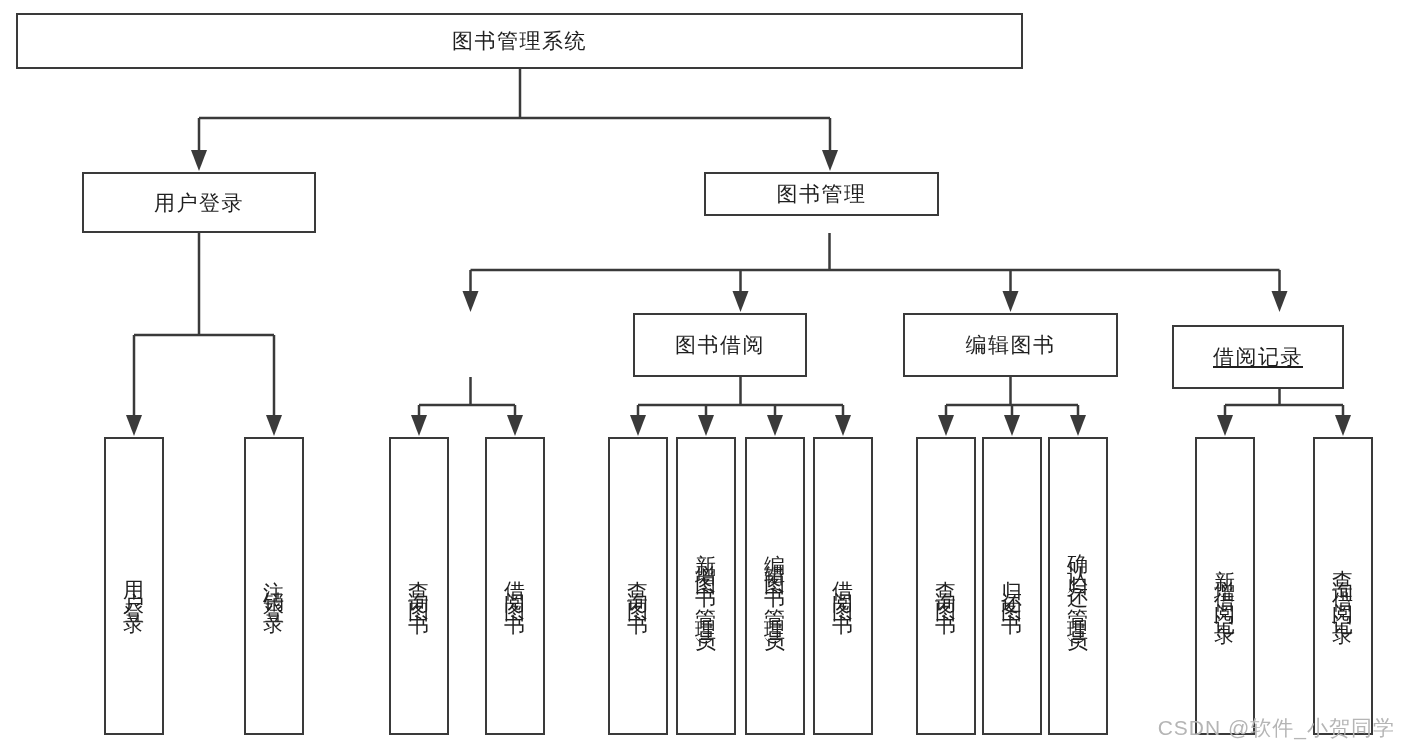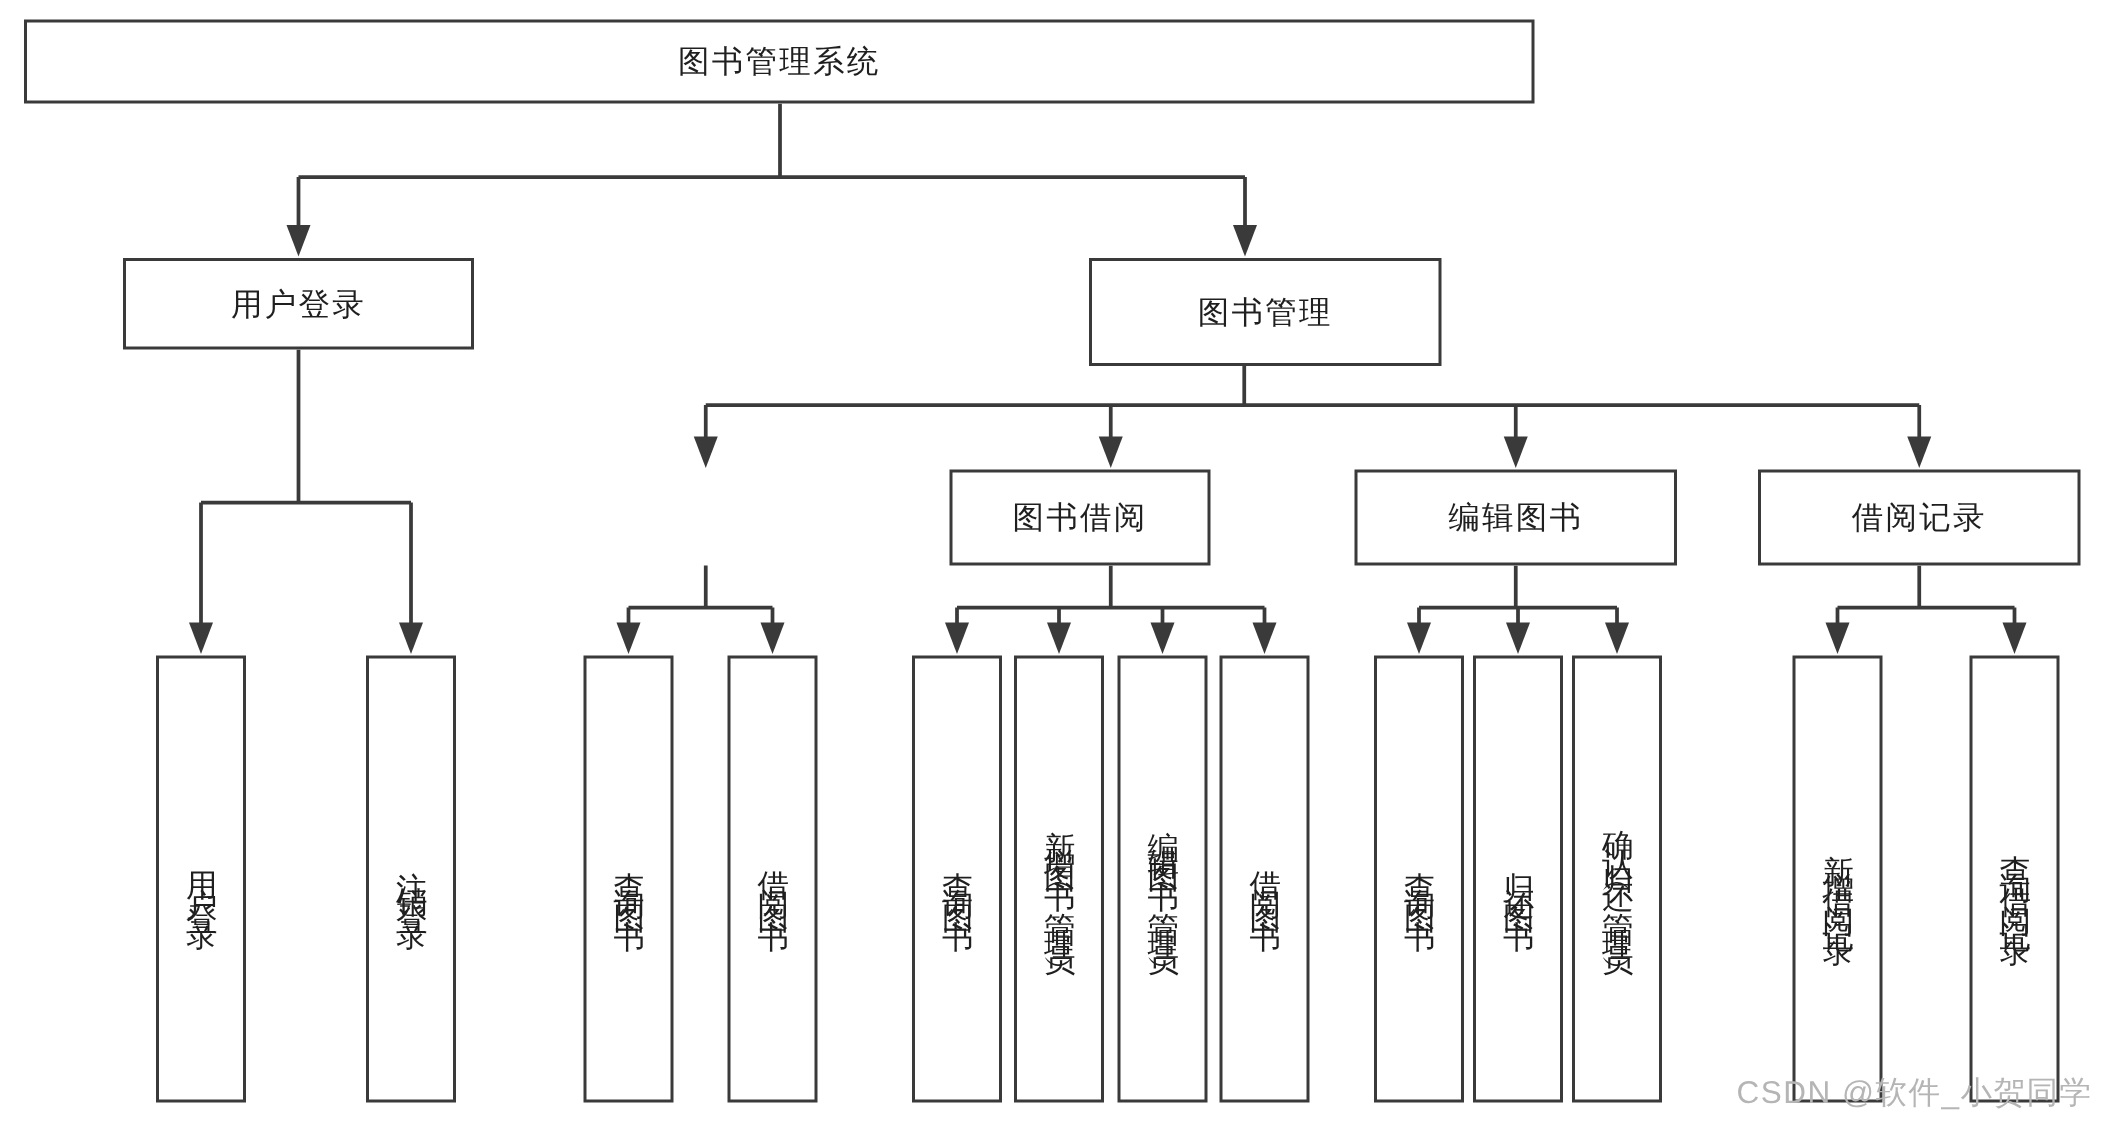--- a/index.html
+++ b/index.html
@@ -110,25 +110,25 @@
         <polygon points="1004,415 1020,415 1012,436"></polygon>
         <polygon points="1070,415 1086,415 1078,436"></polygon>
         <polygon points="1217,415 1233,415 1225,436"></polygon>
         <polygon points="1335,415 1351,415 1343,436"></polygon>
       </g>
   </svg>
 
   <div class="box hbox" style="left:16px;top:13px;width:1007px;height:56px;">图书管理系统</div>
 
   <div class="box hbox" style="left:82px;top:172px;width:234px;height:61px;">用户登录</div>
-  <div class="box hbox" style="left:726px;top:172px;width:235px;height:72px;">图书管理</div>
+  <div class="box hbox" style="left:704px;top:172px;width:235px;height:44px;">图书管理</div>
 
   <div class="box hbox" style="left:633px;top:313px;width:174px;height:64px;">图书借阅</div>
   <div class="box hbox" style="left:903px;top:313px;width:215px;height:64px;">编辑图书</div>
-  <div class="box hbox" style="left:1172px;top:313px;width:215px;height:64px;">借阅记录</div>
+  <div class="box hbox" style="left:1172px;top:325px;width:172px;height:64px;text-decoration:underline;">借阅记录</div>
 
   <div class="box vbox" style="left:104px;">用户登录</div>
   <div class="box vbox" style="left:244px;">注销登录</div>
   <div class="box vbox" style="left:389px;">查询图书</div>
   <div class="box vbox" style="left:485px;">借阅图书</div>
   <div class="box vbox" style="left:608px;">查询图书</div>
   <div class="box vbox" style="left:676px;">新增图书（管理员）</div>
   <div class="box vbox" style="left:745px;">编辑图书（管理员）</div>
   <div class="box vbox" style="left:813px;">借阅图书</div>
   <div class="box vbox" style="left:916px;">查询图书</div>

